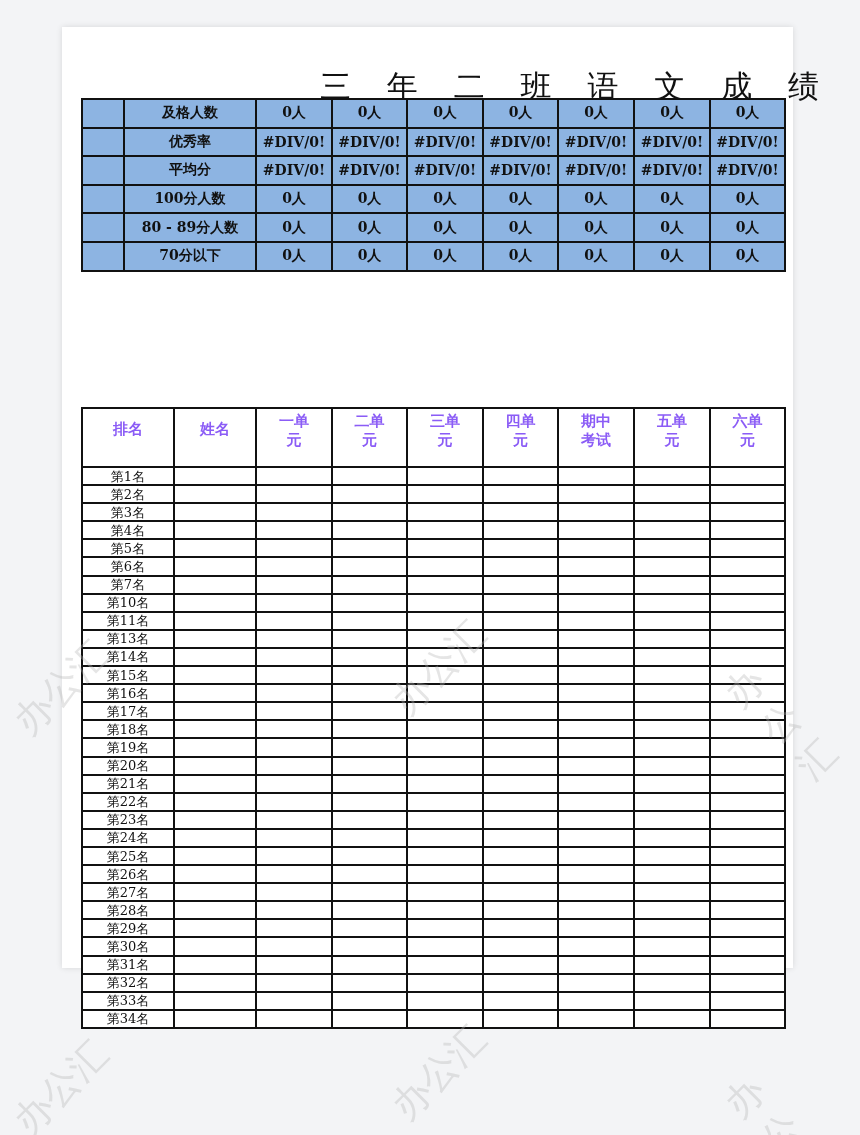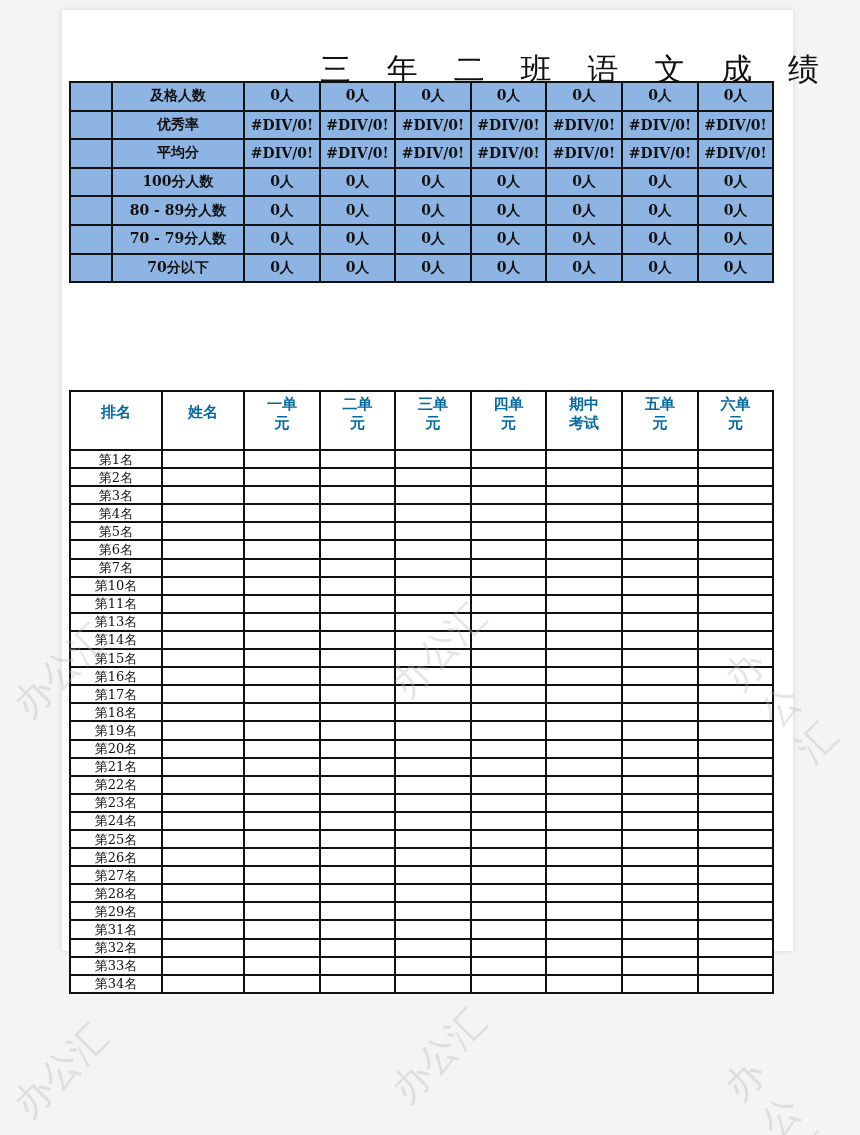--- a/index.html
+++ b/index.html
@@ -1,38 +1,38 @@
 <!DOCTYPE html>
 <html><head>
   <meta charset="utf-8">
   <style>
     html, body { margin: 0; padding: 0; }
     body {
       width: 860px; height: 1135px; background: #f3f4f6; position: relative; overflow: hidden;
       font-family: "DejaVu Serif", "Liberation Serif", serif;
     }
     .sheet {
-      position: absolute; left: 62px; top: 10px; width: 731px; height: 941px;
+      position: absolute; left: 62px; top: 27px; width: 731px; height: 941px;
       background: #ffffff; box-shadow: 0 0 6px rgba(0,0,0,0.12);
     }
     .title {
       position: absolute; left: 60px; top: 38px; width: 710px; height: 42px;
       text-align: right; font-size: 31px; letter-spacing: 13px; color: #111;
       font-family: "DejaVu Sans", sans-serif; line-height: 42px;
     }
-    table { border-collapse: collapse; position: absolute; table-layout: fixed; }
+    table { border-collapse: collapse; position: absolute; table-layout: fixed; margin-left: 12px; }
     .stats { left: 7px; top: 71px; width: 703px; }
     .stats td {
       background: #8db4e2; border: 2px solid #111; height: 26.6px; padding: 0;
       text-align: center; font-size: 14px; font-weight: bold; color: #111;
     }
     .main { left: 7px; top: 380px; width: 703px; }
     .main th {
       border: 2px solid #111; background: #fff; font-size: 15px; font-weight: bold;
-      color: #0369a1; height: 34px; padding: 16px; vertical-align: top; padding-top: 3px;
+      color: #8b5cf6; height: 34px; padding: 16px; vertical-align: top; padding-top: 3px;
     }
     .main th.mid { vertical-align: middle; padding-top: 0; }
     .main td {
       border: 2px solid #111; height: 16.1px; padding: 0; font-size: 13px; color: #111;
       text-align: center; line-height: 15px; background: #fff;
     }
     .wm {
       position: absolute; font-size: 38px; color: rgba(180,180,180,0.35);
       transform: rotate(-45deg); font-family: "DejaVu Sans", sans-serif; pointer-events: none;
     }
@@ -96,31 +96,20 @@
           <td>0人</td>
           <td>0人</td>
           <td>0人</td>
           <td>0人</td>
           <td>0人</td>
           <td>0人</td>
         </tr>
         <tr>
           <td></td>
           <td>80 - 89分人数</td>
-          <td>0人</td>
-          <td>0人</td>
-          <td>0人</td>
-          <td>0人</td>
-          <td>0人</td>
-          <td>0人</td>
-          <td>0人</td>
-        </tr>
-        <tr>
-          <td></td>
-          <td>70 - 79分人数</td>
           <td>0人</td>
           <td>0人</td>
           <td>0人</td>
           <td>0人</td>
           <td>0人</td>
           <td>0人</td>
           <td>0人</td>
         </tr>
         <tr>
           <td></td>
@@ -442,20 +431,31 @@
           <td></td>
           <td></td>
           <td></td>
           <td></td>
           <td></td>
           <td></td>
           <td></td>
           <td></td>
         </tr>
         <tr>
+          <td>第30名</td>
+          <td></td>
+          <td></td>
+          <td></td>
+          <td></td>
+          <td></td>
+          <td></td>
+          <td></td>
+          <td></td>
+        </tr>
+        <tr>
           <td>第31名</td>
           <td></td>
           <td></td>
           <td></td>
           <td></td>
           <td></td>
           <td></td>
           <td></td>
           <td></td>
         </tr>

